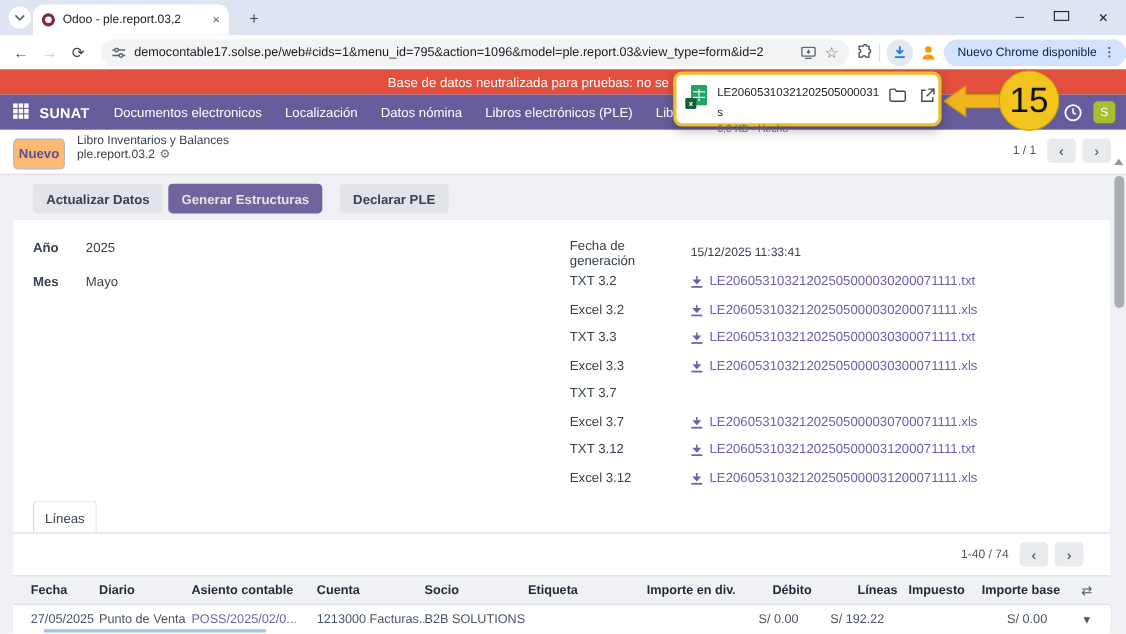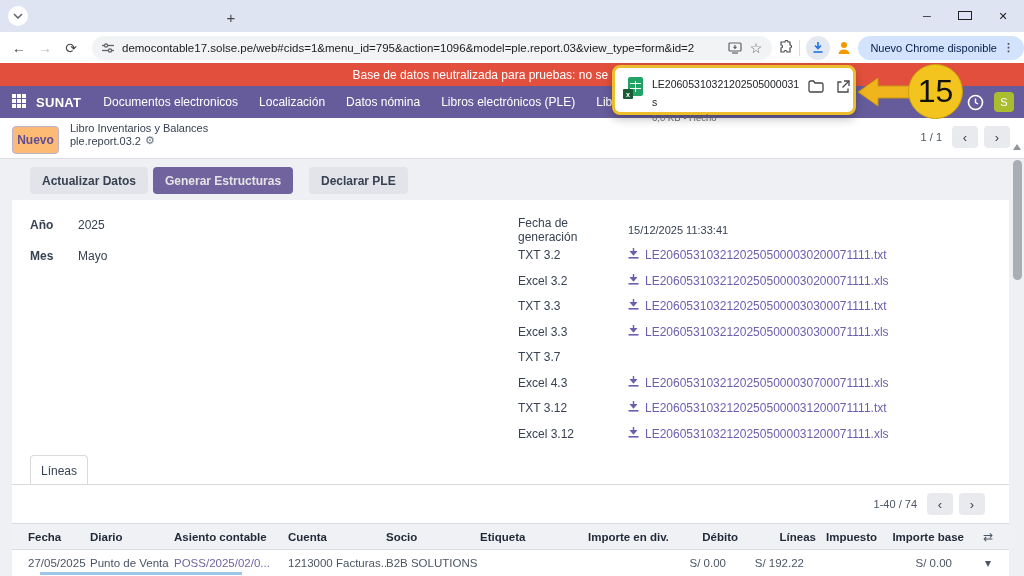--- a/index.html
+++ b/index.html
@@ -78,21 +78,21 @@
 
   
   .sheet { position:absolute; left:12px; top:200px; width:997px; height:376px; background:#fff; }
   .fld-label { font-size:12px; font-weight:bold; color:#374151; }
   .fld-val { font-size:12px; color:#374151; }
   .left-col { position:absolute; left:18px; top:18px; display:grid; grid-template-columns:34px auto; row-gap:17px; column-gap:14px; }
   .right-col { position:absolute; left:506px; top:17px; }
   .r-row { display:flex; align-items:center; height:25.5px; }
   .r-label { width:110px; font-size:12px; color:#374151; flex:none; }
   .r-val { font-size:11px; color:#374151; }
-  .file-link { display:flex; align-items:flex-start; gap:6px; font-size:12px; color:#6a5fae; text-decoration:none; }
+  .file-link { display:flex; align-items:flex-end; gap:6px; font-size:12px; color:#6a5fae; text-decoration:none; }
   .dlk { flex:none; display:flex; }
 
   
   .nb-tab { position:absolute; left:18px; top:255px; width:58px; height:30px; background:#fff; border:1px solid #d8dade; border-bottom:none; border-radius:4px 4px 0 0; font-size:12px; color:#374151; display:flex; align-items:center; justify-content:center; }
   .nb-rule { position:absolute; left:0; top:284px; width:997px; height:1px; background:#d8dade; }
 
   
   .list-pager { position:absolute; right:24px; top:293px; display:flex; align-items:center; gap:6px; }
 
   
@@ -119,20 +119,25 @@
 </head>
 <body>
 
 <div id="screen">
 
   <div class="tabstrip">
     <div class="tab-search">
       <svg width="10" height="6" viewBox="0 0 10 6">
           <path d="M1 1l4 4 4-4" stroke="#5f6368" stroke-width="1.5" fill="none"></path>
         </svg>
+    </div>
+    <div class="tab">
+      <span class="favicon"></span>
+      <span class="tab-title">Odoo - ple.report.03,2</span>
+      <span class="tab-close">×</span>
     </div>
     <div class="newtab-btn">+</div>
     <div class="win-controls">
       <span>─</span>
       <span><span class="maxi"></span></span>
       <span>✕</span>
     </div>
   </div>
 
   <div class="toolbar">
@@ -347,21 +352,21 @@
                 </g>
               </svg>
             </span>
             <span>LE20605310321202505000030300071111.xls</span>
           </a>
       </div>
       <div class="r-row">
         <span class="r-label">TXT 3.7</span>
       </div>
       <div class="r-row">
-        <span class="r-label">Excel 4.3</span>
+        <span class="r-label">Excel 3.7</span>
         <a class="file-link">
             <span class="dlk">
               <svg width="11" height="11" viewBox="0 0 11 11">
                 <g fill="#6a5fae">
                   <path d="M5.5 0v6M3 3.8L5.5 6.6 8 3.8z" stroke="#6a5fae" stroke-width="1.4" fill="none"></path>
                   <rect x="0.5" y="9" width="10" height="1.6"></rect>
                 </g>
               </svg>
             </span>
             <span>LE20605310321202505000030700071111.xls</span>

